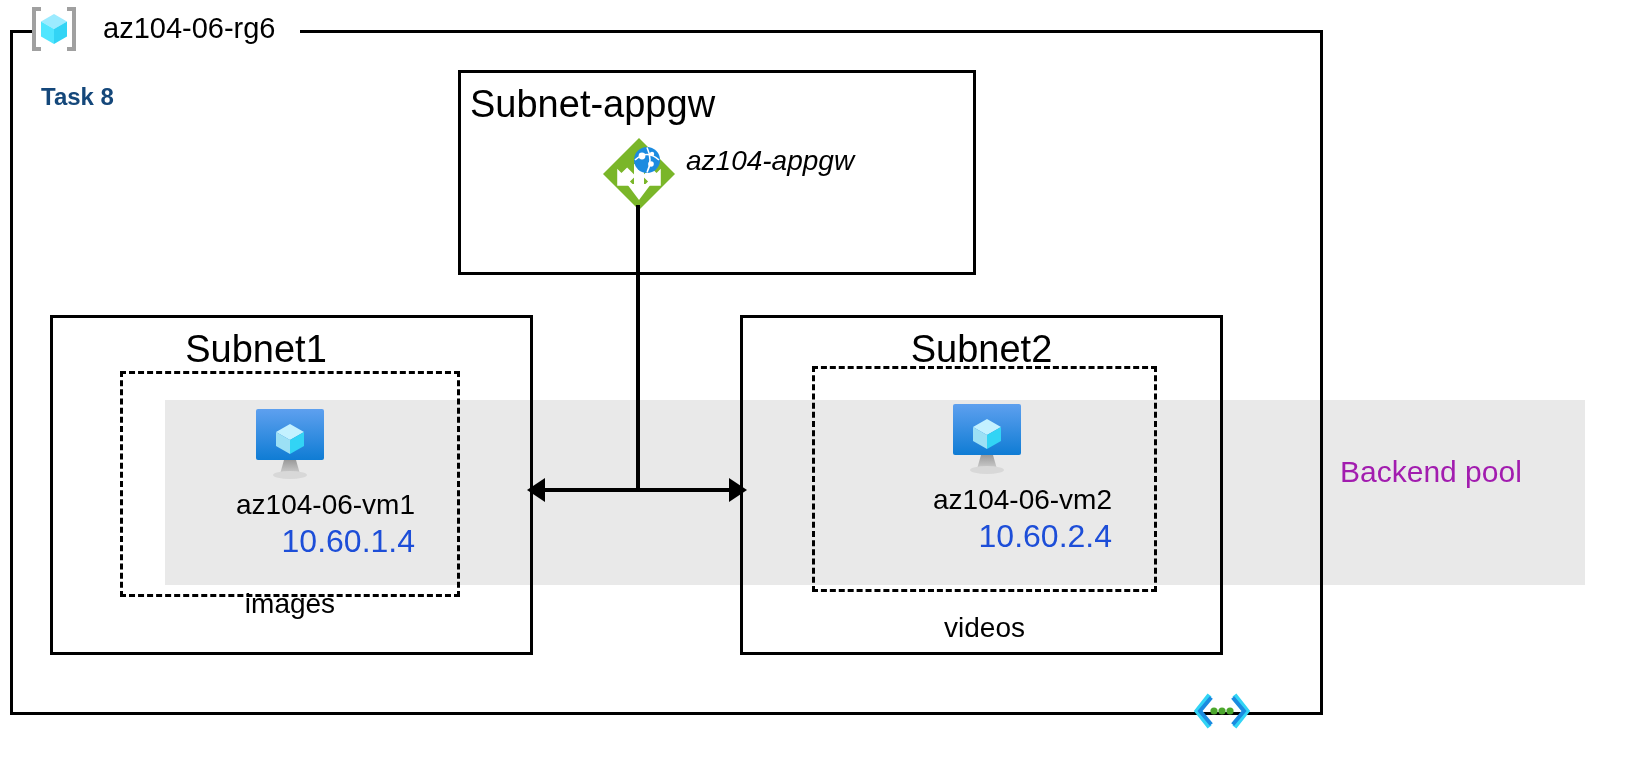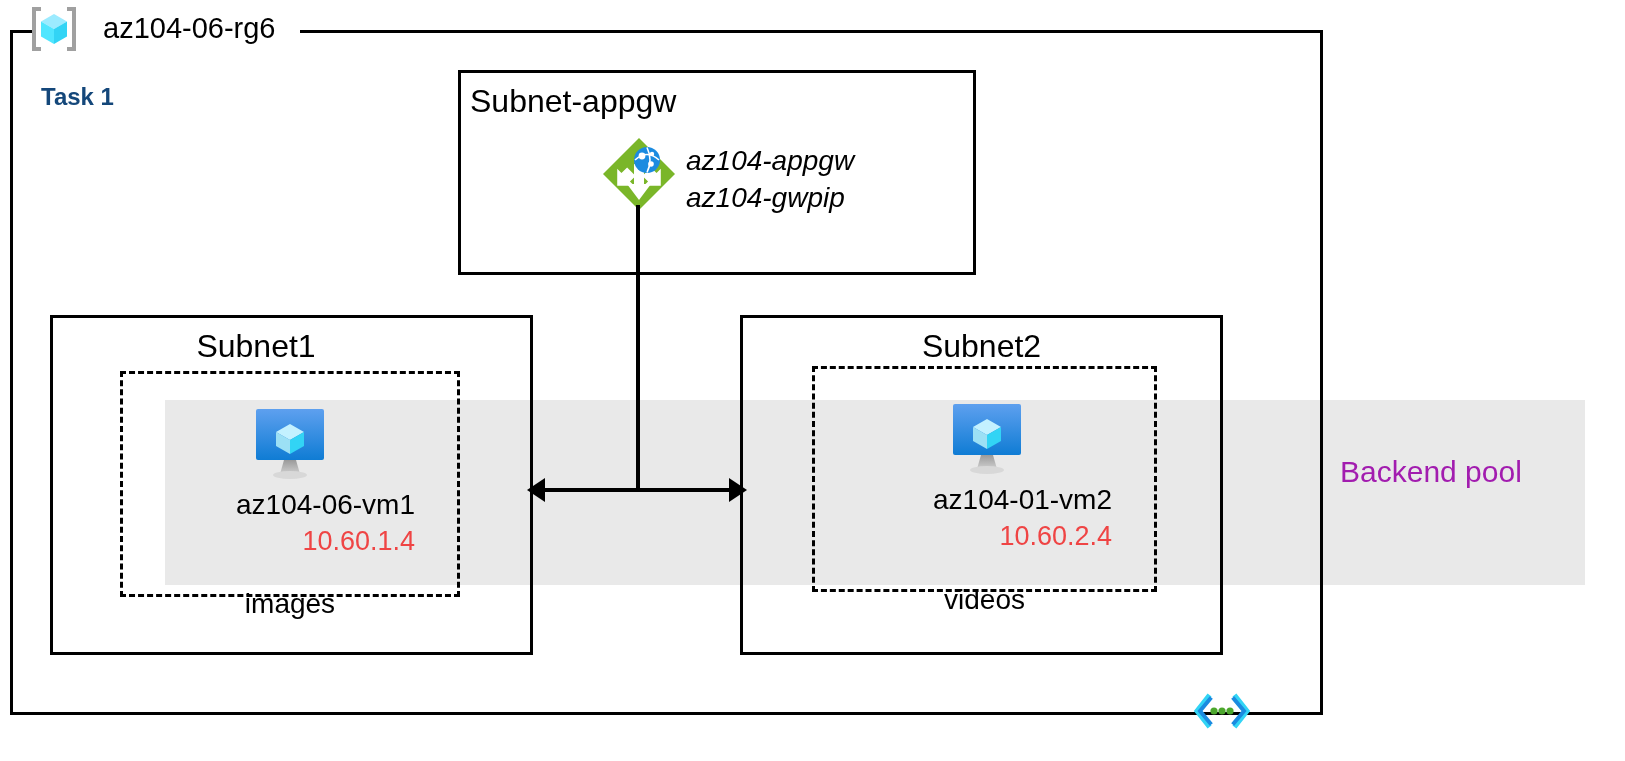--- a/index.html
+++ b/index.html
@@ -84,21 +84,21 @@
     border: 3px solid #000000;
     box-sizing: border-box;
     background: transparent;
   }
   .box-appgw   { left: 458px; top: 70px;  width: 518px; height: 205px; }
   .box-subnet1 { left: 50px;  top: 315px; width: 483px; height: 340px; }
   .box-subnet2 { left: 740px; top: 315px; width: 483px; height: 340px; }
 
   .box-title {
     position: absolute;
-    font-size: 32px;
+    font-size: 38px;
     white-space: nowrap;
     color: #000;
   }
   .title-appgw   { left: 470px; top: 83px; }
   .title-subnet1 { left: 50px;  top: 328px; width: 412px; text-align: center; }
   .title-subnet2 { left: 740px; top: 328px; width: 483px; text-align: center; }
 
   
   .dashed {
     position: absolute;
@@ -110,45 +110,45 @@
   .dashed-2 { left: 812px; top: 366px; width: 345px; height: 226px; }
 
   .subnet-footer {
     position: absolute;
     font-size: 28px;
     white-space: nowrap;
     color: #000;
     text-align: center;
   }
   .footer-1 { left: 120px; top: 588px; width: 340px; }
-  .footer-2 { left: 812px; top: 584px; width: 345px; }
+  .footer-2 { left: 812px; top: 612px; width: 345px; }
 
   
   .vm-block {
     position: absolute;
     text-align: right;
   }
   .vm-1 { left: 165px; top: 398px; width: 250px; }
   .vm-2 { left: 862px; top: 393px; width: 250px; }
   .vm-icon-wrap {
     width: 86px;
     height: 80px;
     margin: 6px auto 2px auto;
   }
   .vm-name {
     font-size: 28px;
     line-height: 37px;
     white-space: nowrap;
     color: #000;
   }
   .vm-ip {
-    font-size: 27px;
+    font-size: 32px;
     line-height: 37px;
     white-space: nowrap;
-    color: #ef4444;
+    color: #1d4ed8;
   }
 
   
   .appgw-icon {
     position: absolute;
     left: 601px;
     top: 136px;
     width: 76px;
     height: 76px;
   }
@@ -218,21 +218,21 @@
     <svg viewBox="0 0 48 48" width="48" height="48">
       <path d="M11 4 L4 4 L4 44 L11 44" fill="none" stroke="#A0A0A0" stroke-width="4"></path>
       <path d="M37 4 L44 4 L44 44 L37 44" fill="none" stroke="#A0A0A0" stroke-width="4"></path>
       <polygon points="24,9 37,16.5 24,24 11,16.5" fill="#9CEBFF"></polygon>
       <polygon points="11,16.5 24,24 24,39 11,31.5" fill="#50E6FF"></polygon>
       <polygon points="37,16.5 37,31.5 24,39 24,24" fill="#32D4F5"></polygon>
     </svg>
   </div>
   <div class="rg-title">az104-06-rg6</div>
 
-  <div class="task-label">Task 1</div>
+  <div class="task-label">Task 8</div>
 
   <div class="box box-appgw"></div>
   <div class="box-title title-appgw">Subnet-appgw</div>
 
   <div class="appgw-icon">
     <svg viewBox="0 0 76 76" width="76" height="76">
       <polygon points="38,2 74,38 38,74 2,38" fill="#7AB629"></polygon>
 
       <path d="M30 33 L30 41 L36 41 L24 53 L12 41 L18 41 L18 33 Z" fill="#ffffff" transform="rotate(45 24 42)"></path>
 
@@ -244,21 +244,20 @@
       <circle cx="46" cy="24" r="13" fill="#1B8BE0"></circle>
       <circle cx="41" cy="20" r="3.4" fill="#ffffff"></circle>
       <circle cx="50" cy="28" r="2.8" fill="#ffffff"></circle>
       <circle cx="51" cy="18" r="2.2" fill="#ffffff"></circle>
       <path d="M34 24 Q46 13 58 24" fill="none" stroke="#ffffff" stroke-width="1.6"></path>
       <path d="M46 11.5 Q52 24 46 36.5" fill="none" stroke="#ffffff" stroke-width="1.6"></path>
     </svg>
   </div>
   <div class="appgw-labels">
     <div>az104-appgw</div>
-    <div>az104-gwpip</div>
   </div>
 
   <div class="conn-vertical"></div>
   <div class="conn-horizontal"></div>
   <div class="arrowhead arrow-left"></div>
   <div class="arrowhead arrow-right"></div>
 
   <div class="box box-subnet1"></div>
   <div class="box-title title-subnet1">Subnet1</div>
   <div class="dashed dashed-1"></div>
@@ -305,21 +304,21 @@
           </linearGradient>
         </defs>
         <path d="M37 56 L49 56 L53 70 L33 70 Z" fill="url(#stand2)"></path>
         <ellipse cx="43" cy="71" rx="17" ry="4" fill="#D8D8D8"></ellipse>
         <rect x="9" y="5" width="68" height="51" rx="2" fill="url(#vmg2)"></rect>
         <polygon points="43,20 57,28 43,36 29,28" fill="#C3F1FF"></polygon>
         <polygon points="29,28 43,36 43,50 29,42" fill="#9CE0F5"></polygon>
         <polygon points="57,28 57,42 43,50 43,36" fill="#32D4F5"></polygon>
       </svg>
     </div>
-    <div class="vm-name">az104-01-vm2</div>
+    <div class="vm-name">az104-06-vm2</div>
     <div class="vm-ip">10.60.2.4</div>
   </div>
   <div class="subnet-footer footer-2">videos</div>
 
   <div class="code-icon">
     <svg viewBox="0 0 60 36" width="60" height="36">
       <path d="M16 4 L5 18 L16 32" fill="none" stroke="#32D4F5" stroke-width="5" stroke-linecap="square"></path>
       <path d="M44 4 L55 18 L44 32" fill="none" stroke="#32D4F5" stroke-width="5" stroke-linecap="square"></path>
       <path d="M18 6 L8 18 L18 30" fill="none" stroke="#1B8BE0" stroke-width="4" stroke-linecap="square"></path>
       <path d="M42 6 L52 18 L42 30" fill="none" stroke="#1B8BE0" stroke-width="4" stroke-linecap="square"></path>

